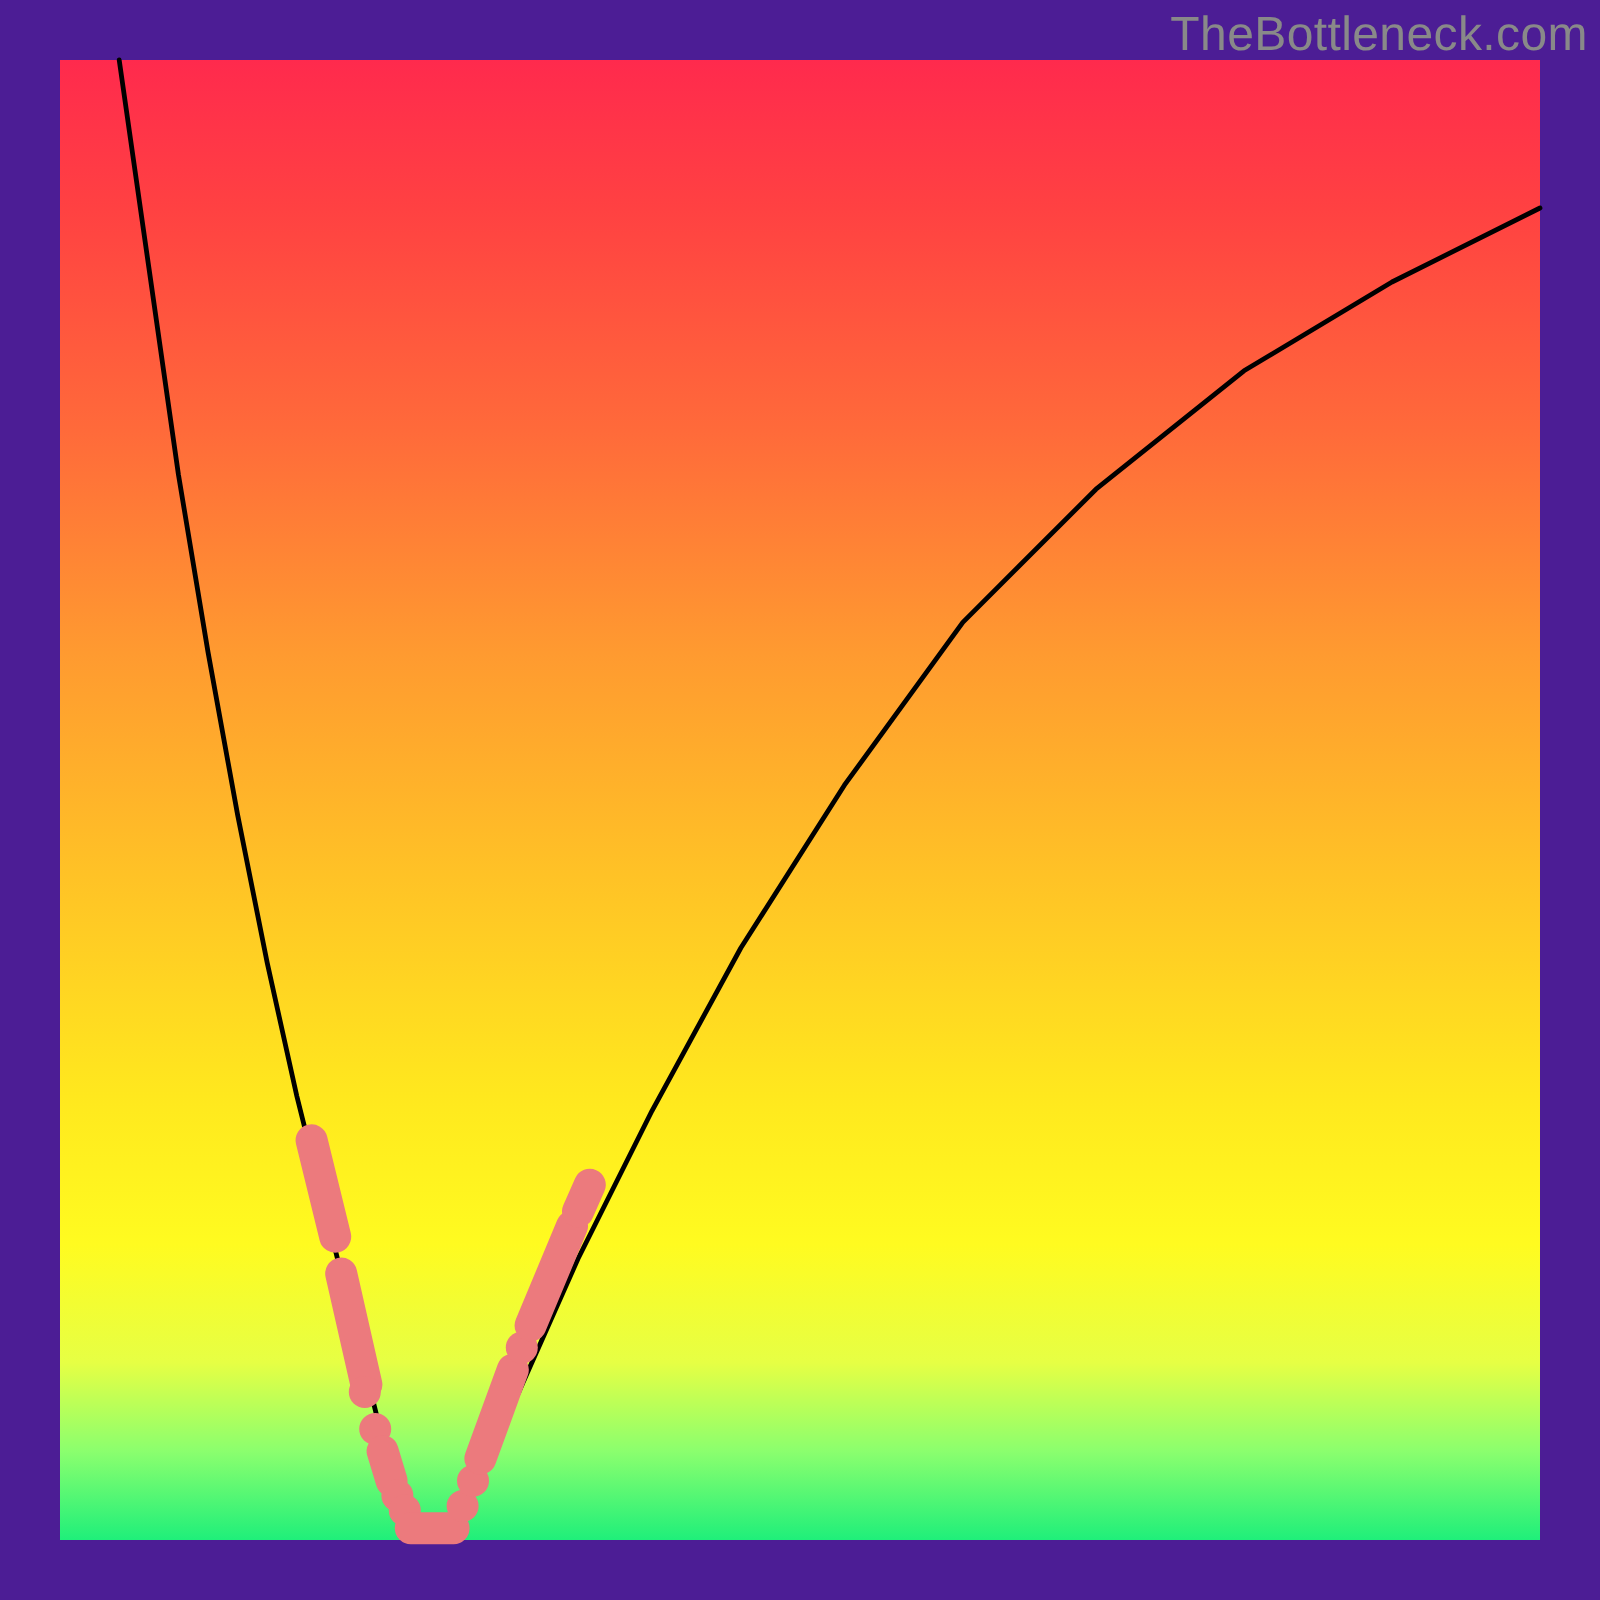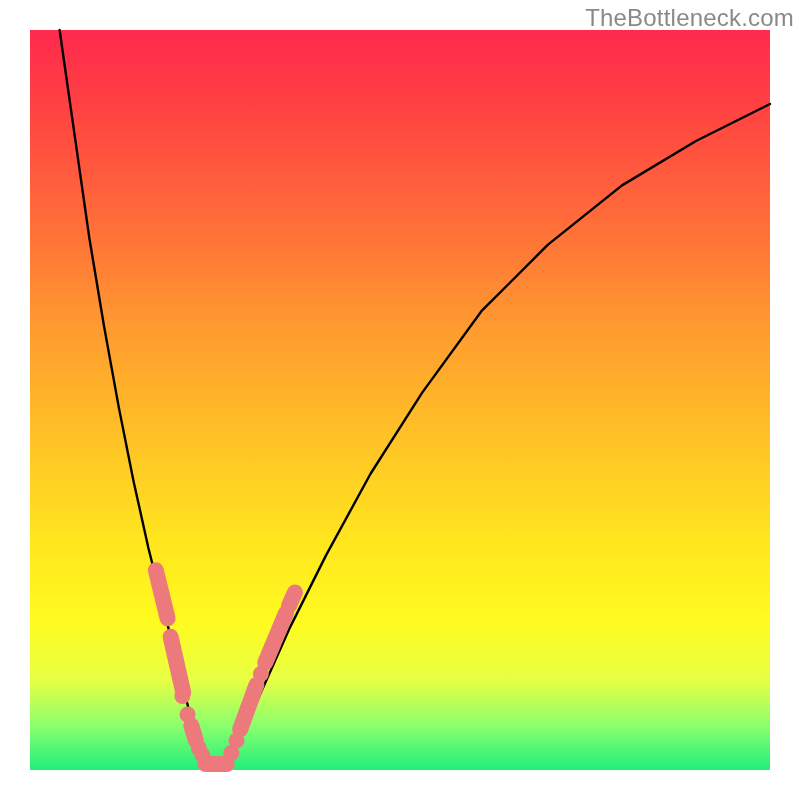--- a/index.html
+++ b/index.html
@@ -10,21 +10,21 @@
     overflow: hidden;
     background: #000;
     font-family: Arial, Helvetica, sans-serif;
   }
   .frame {
     position: absolute;
     left: 0;
     top: 0;
     width: 800px;
     height: 800px;
-    background: #ffffff;
+    background: #4c1d95;
   }
   .plot-area {
     position: absolute;
     left: 30px;
     top: 30px;
     width: 740px;
     height: 740px;
     
     background: linear-gradient(
       to bottom,

